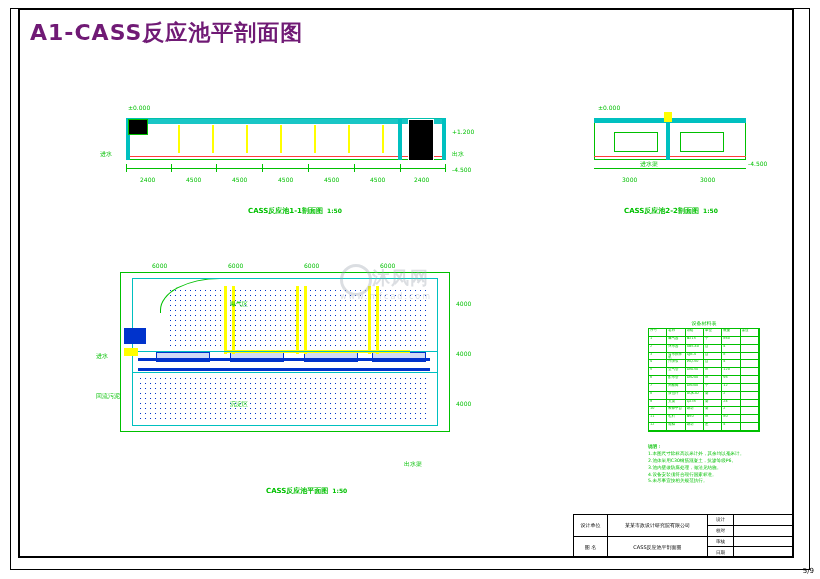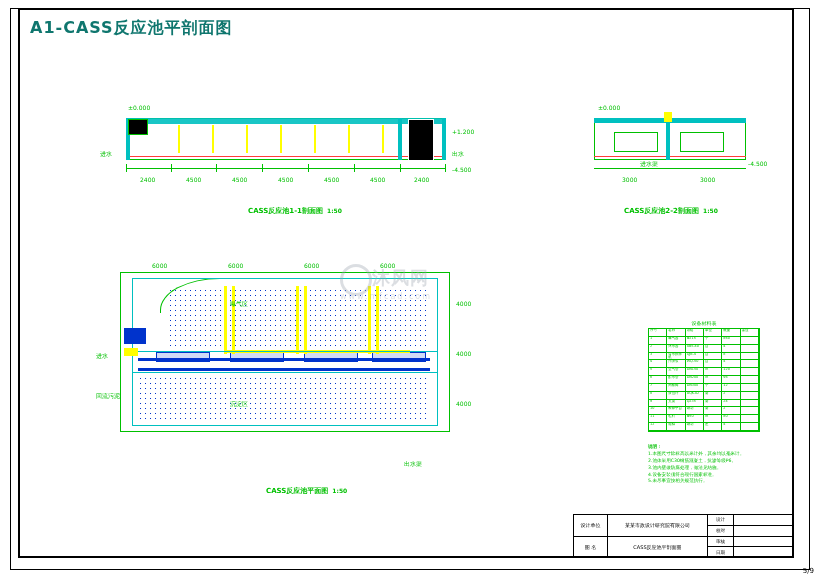--- a/index.html
+++ b/index.html
@@ -34,23 +34,23 @@
     height: 550px;
     border: 2px solid #000000;
     box-sizing: border-box;
   }
   
   .main-title {
     position: absolute;
     left: 30px;
     top: 18px;
     font-family: "DejaVu Sans", sans-serif;
-    font-size: 16px;
+    font-size: 22px;
     font-weight: bold;
-    color: #0f766e;
+    color: #701a75;
     letter-spacing: 1px;
     white-space: nowrap;
   }
   
   .cad-label {
     position: absolute;
     font-family: "DejaVu Sans", sans-serif;
     font-size: 6px;
     color: #00c000;
     white-space: nowrap;

